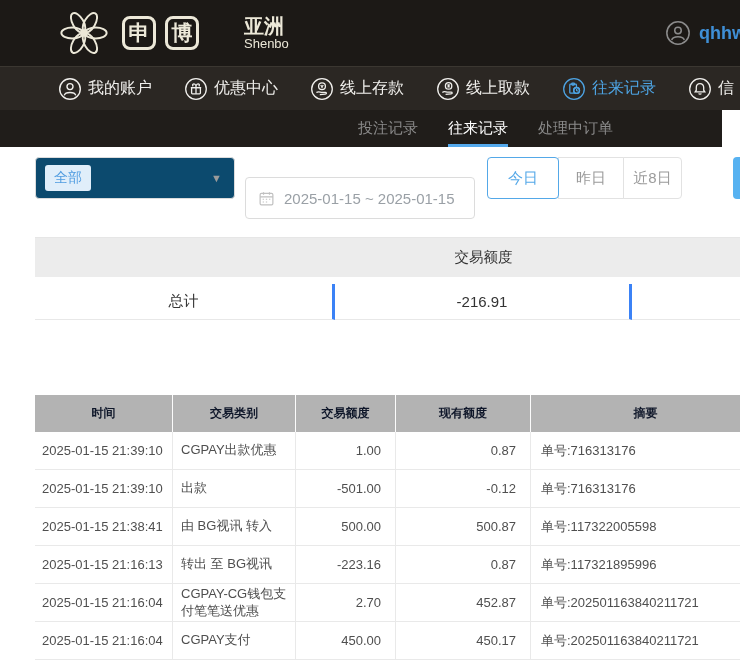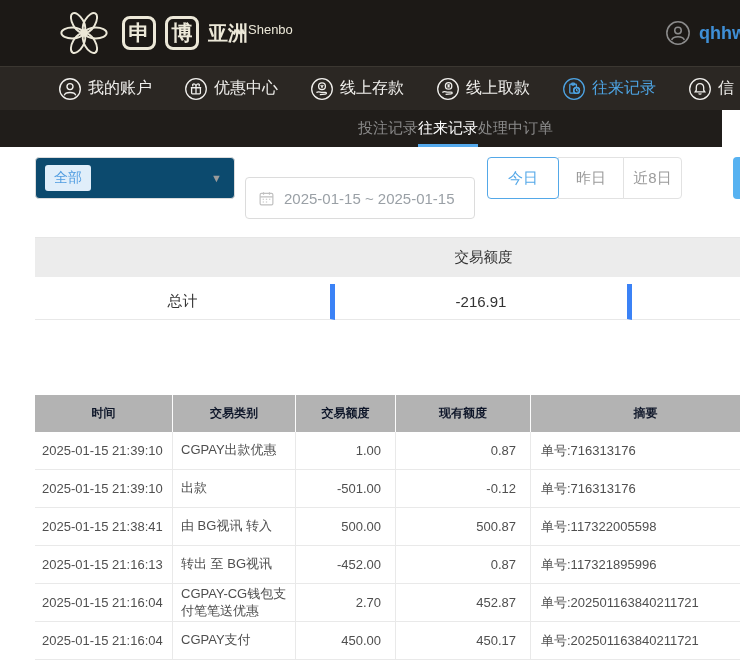--- a/index.html
+++ b/index.html
@@ -6,37 +6,37 @@
   html,body { width:740px; height:660px; overflow:hidden; background:#fff;
     font-family:"Liberation Sans","DejaVu Sans",sans-serif; }
   body { position:relative; }
 
   
   .topbar { position:absolute; top:0; left:0; right:0; height:66px; background:#1c1916; }
   .brand { position:absolute; left:55px; top:0; height:66px; display:flex; align-items:center; gap:9px; color:#ece8d8; }
   .flower { width:58px; height:58px; }
   .logo-box { width:34px; height:34px; border:3px solid #ece8d8; border-radius:8px;
     display:flex; align-items:center; justify-content:center; font-size:21px; font-weight:bold; }
-  .brand-right { display:flex; line-height:1.05; }
+  .brand-right { display:flex; flex-direction:column; line-height:1.05;margin-left:36px; }
   .brand-region { font-size:20px; font-weight:bold; }
   .brand-sub { font-size:13px; }
   .user { position:absolute; right:-6px; top:0; height:66px; display:flex; align-items:center; gap:8px; }
   .user svg { width:26px; height:26px; color:#8b8b8b; }
   .user-name { color:#3f8fd6; font-size:18px; font-weight:bold; }
 
   
   .navbar { position:absolute; top:66px; left:0; right:0; height:44px; background:#2b2723;
     border-top:1px solid #3b3731; display:flex; align-items:center; padding-left:58px; gap:32px; }
   .nav-item { display:flex; align-items:center; gap:6px; color:#f0efec; font-size:16px; white-space:nowrap; cursor:pointer; }
   .nav-item svg { width:24px; height:24px; }
   .nav-item.active { color:#4da3e2; }
 
   
   .tabbar { position:absolute; top:110px; left:0; right:18px; height:37px; background:#201d1a;
-    display:flex; align-items:stretch; padding-left:358px; }
+    display:flex; align-items:stretch; padding-left:358px; gap:30px; }
   .tab { color:#8a8a8a; font-size:15px; display:flex; align-items:center; white-space:nowrap;
     border-bottom:3px solid transparent; padding-top:3px; cursor:pointer; }
   .tab.active { color:#ffffff; border-bottom-color:#54a9ec; }
 
   
   .select-box { position:absolute; top:157px; left:35px; width:200px; height:42px;
     border:1px solid #dcdcdc; border-radius:4px; background:#0c4a6e; display:flex; align-items:center; }
   .chip { margin-left:9px; background:#e0eefa; color:#4f9ce0; font-size:14px; padding:4px 9px; border-radius:3px; }
   .caret { position:absolute; right:12px; color:#9b9b9b; font-size:11px; }
   .date-box { position:absolute; top:157px; left:245px; width:230px; height:42px;
@@ -54,21 +54,21 @@
 
   
   .sum-wrap { position:absolute; top:237px; left:35px; right:-20px; }
   .sum-head, .sum-row { display:grid; grid-template-columns:300px 297px 1fr; }
   .sum-head { height:40px; background:#ececec; border-top:1px solid #e6e6e6; }
   .sum-head .cell { display:flex; align-items:center; justify-content:center;
     color:#333; font-size:14.5px; }
   .sum-row { height:43px; }
   .sum-row .cell { display:flex; align-items:center; justify-content:center;
     color:#333; font-size:15px; border-bottom:1px solid #e8e8e8; }
-  .sum-row .cell.b-r { border-right:5px solid #3b82f6;margin-top:7px; }
+  .sum-row .cell.b-r { border-right:3px solid #3b82f6;margin-top:7px; }
 
   
   .tbl { position:absolute; top:395px; left:35px; right:-20px; }
   .t-head, .t-row { display:grid; grid-template-columns:137px 123px 100px 135px 1fr; }
   .t-head { height:37px; background:#b3b3b3; }
   .t-head .hcell { display:flex; align-items:center; justify-content:center;
     color:#0f172a; font-size:12px; font-weight:bold; border-left:1px solid #fcfcfc; }
   .t-head .hcell:first-child { border-left:none; }
   .t-row { height:38px; }
   .t-row .cell { display:flex; align-items:center; color:#4f4f4f; font-size:13px;
@@ -238,21 +238,21 @@
   <div class="t-row">
     <div class="cell c-time">2025-01-15 21:38:41</div>
     <div class="cell c-type">由 BG视讯 转入</div>
     <div class="cell c-num">500.00</div>
     <div class="cell c-num">500.87</div>
     <div class="cell c-memo">单号:117322005598</div>
   </div>
   <div class="t-row">
     <div class="cell c-time">2025-01-15 21:16:13</div>
     <div class="cell c-type">转出 至 BG视讯</div>
-    <div class="cell c-num">-452.00</div>
+    <div class="cell c-num">-223.16</div>
     <div class="cell c-num">0.87</div>
     <div class="cell c-memo">单号:117321895996</div>
   </div>
   <div class="t-row">
     <div class="cell c-time">2025-01-15 21:16:04</div>
     <div class="cell c-type">CGPAY-CG钱包支付笔笔送优惠</div>
     <div class="cell c-num">2.70</div>
     <div class="cell c-num">452.87</div>
     <div class="cell c-memo">单号:202501163840211721</div>
   </div>

